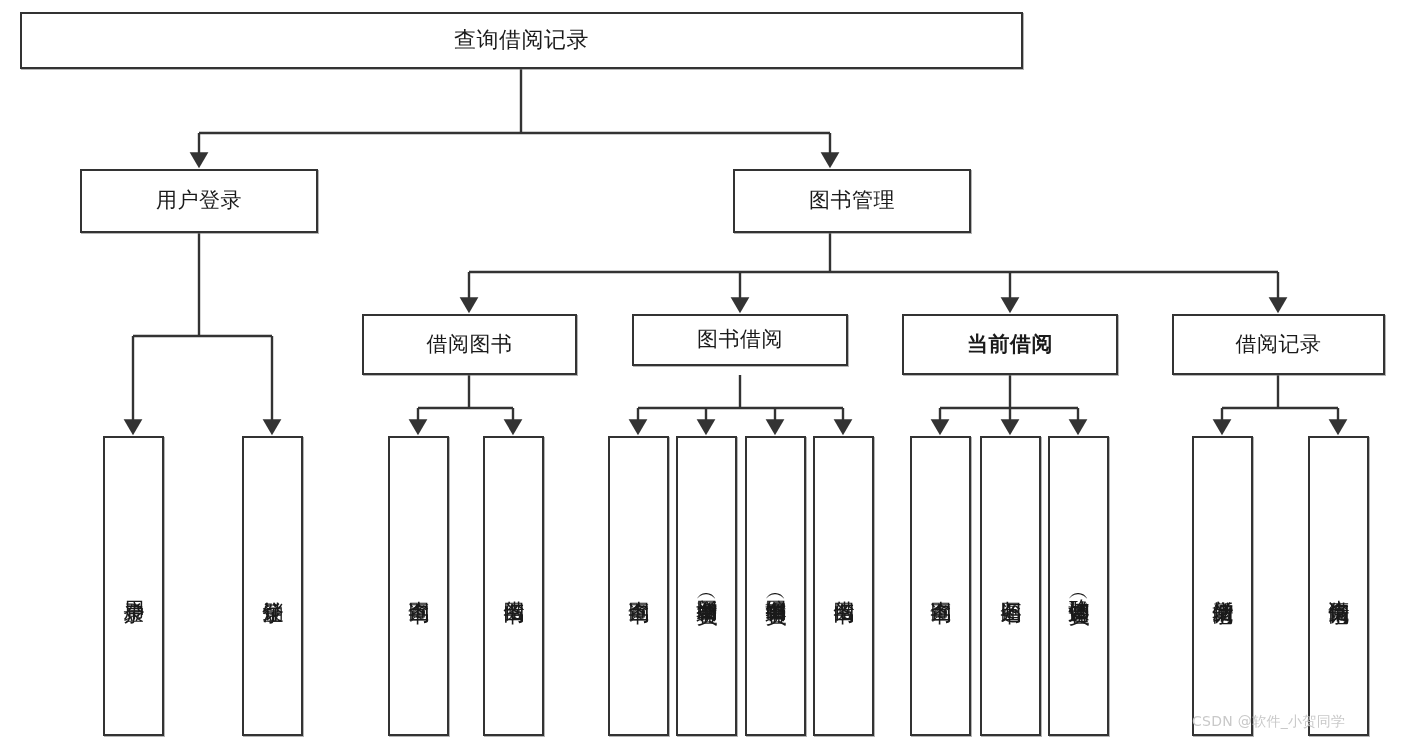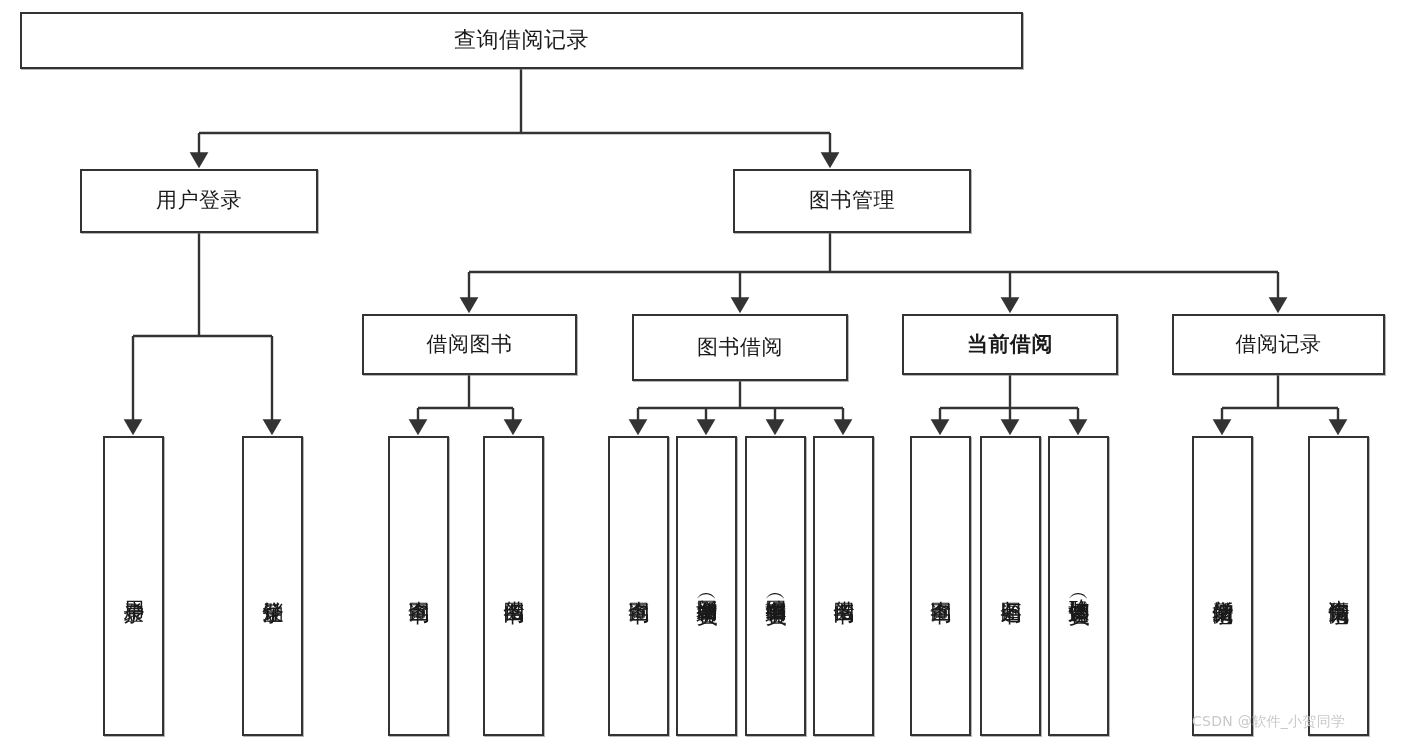--- a/index.html
+++ b/index.html
@@ -124,21 +124,21 @@
   </svg>
 
   <div class="node node-h node-root" style="left:20px; top:12px; width:1003px; height:57px;">查询借阅记录</div>
 
   <div class="node node-h" style="left:80px; top:169px; width:238px; height:64px;">用户登录</div>
 
   <div class="node node-h" style="left:733px; top:169px; width:238px; height:64px;">图书管理</div>
 
   <div class="node node-h" style="left:362px; top:314px; width:215px; height:61px;">借阅图书</div>
 
-  <div class="node node-h" style="left:632px; top:314px; width:216px; height:67px;">图书借阅</div>
+  <div class="node node-h" style="left:632px; top:314px; width:216px; height:52px;">图书借阅</div>
 
   <div class="node node-h" style="left:902px; top:314px; width:216px; height:61px;font-weight:bold;">当前借阅</div>
 
   <div class="node node-h" style="left:1172px; top:314px; width:213px; height:61px;">借阅记录</div>
 
   <div class="node node-v-wrap" style="left:103px; top:436px; width:61px; height:300px;">
     <span class="node-v">用户登录</span>
   </div>
 
   <div class="node node-v-wrap" style="left:242px; top:436px; width:61px; height:300px;">

